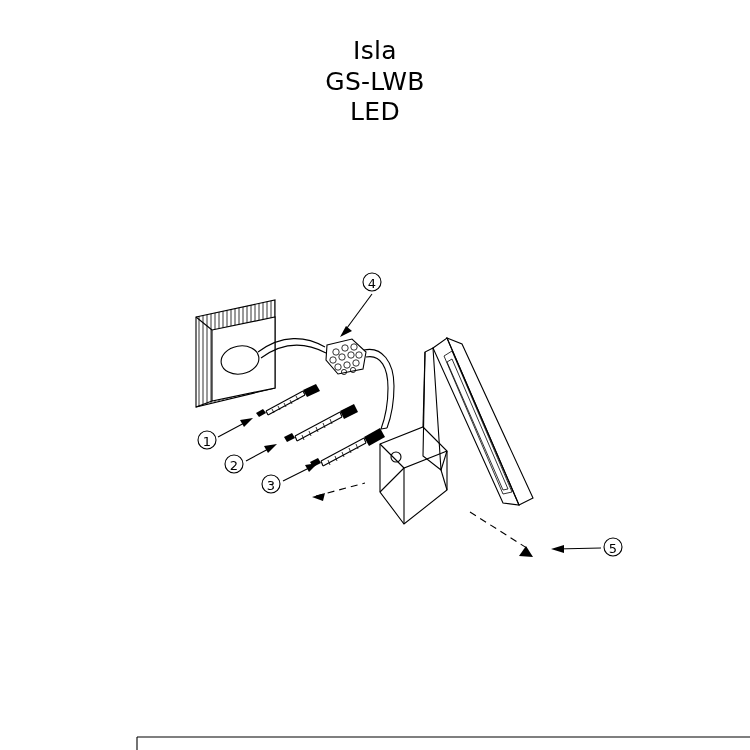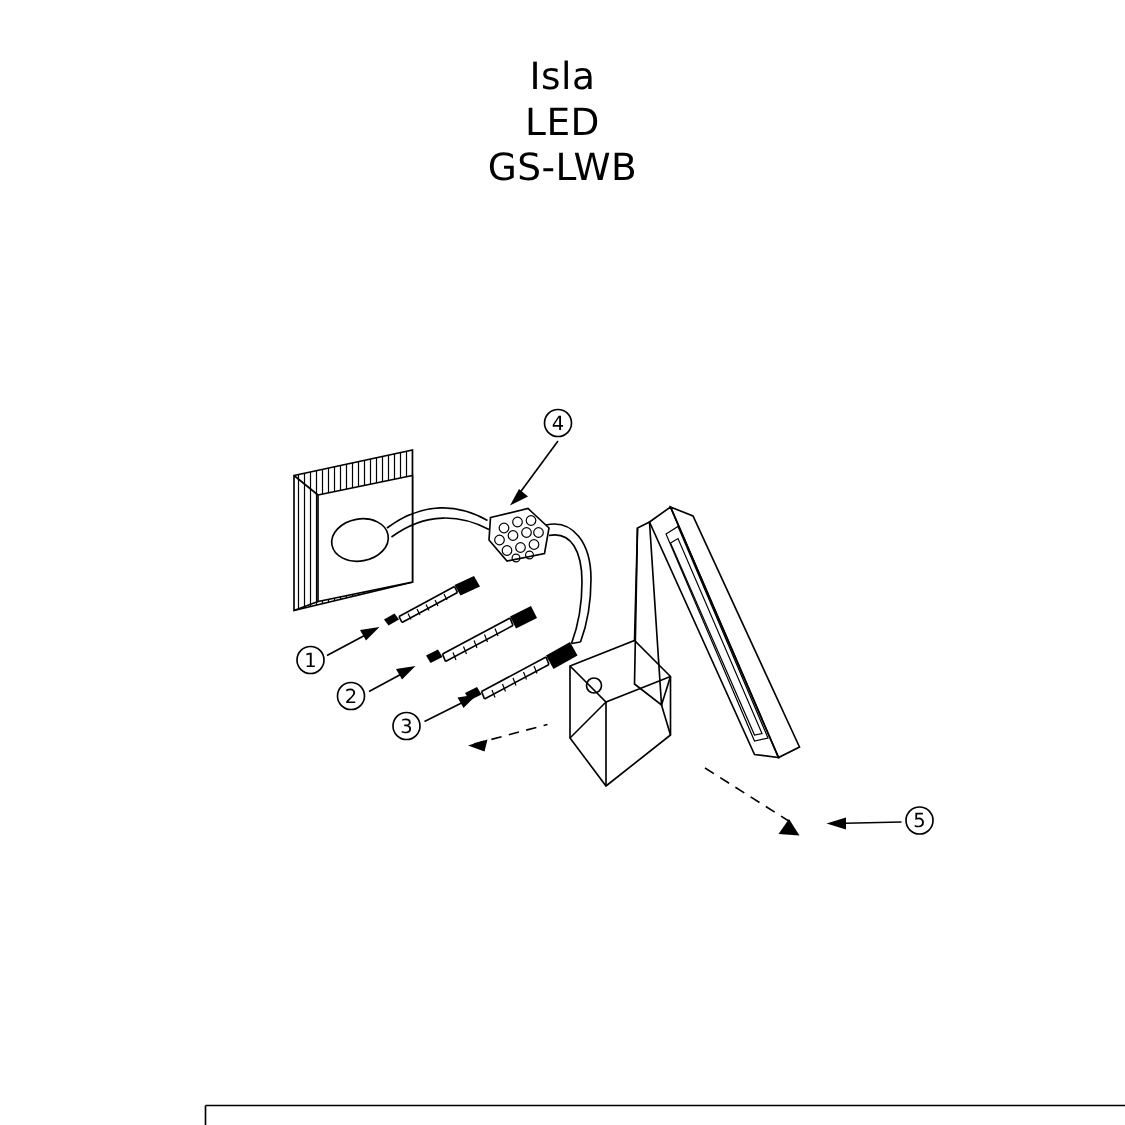--- a/index.html
+++ b/index.html
@@ -56,22 +56,22 @@
   }
   .border-line { fill: none; stroke: #000; stroke-width: 1.1; }
 </style>
 </head>
 <body>
 
 <div id="page">
 
   <div class="title-block">
     <div class="title-line">Isla</div>
+    <div class="title-line">GS-LWB</div>
     <div class="title-line">LED</div>
-    <div class="title-line">GS-LWB</div>
   </div>
 
   <svg id="diagram" viewBox="0 0 750 750">
 
     <g>
 
       <defs>
         <pattern id="hatch" width="7" height="7" patternUnits="userSpaceOnUse" patternTransform="rotate(0)">
           <line x1="0" y1="0" x2="0" y2="7" stroke="#000" stroke-width="1.4"></line>
         </pattern>

